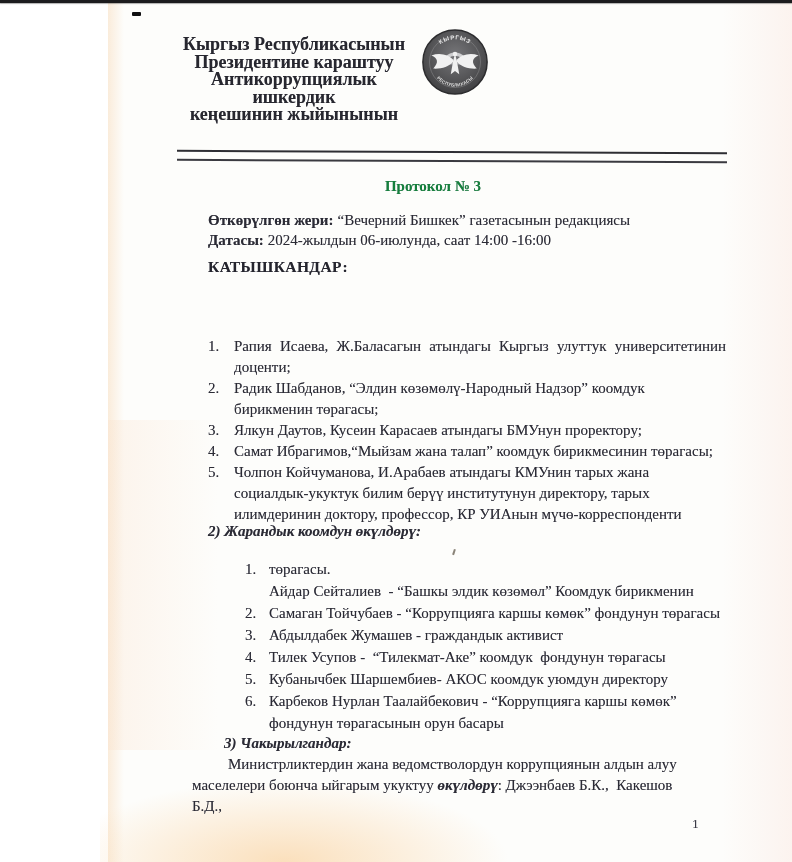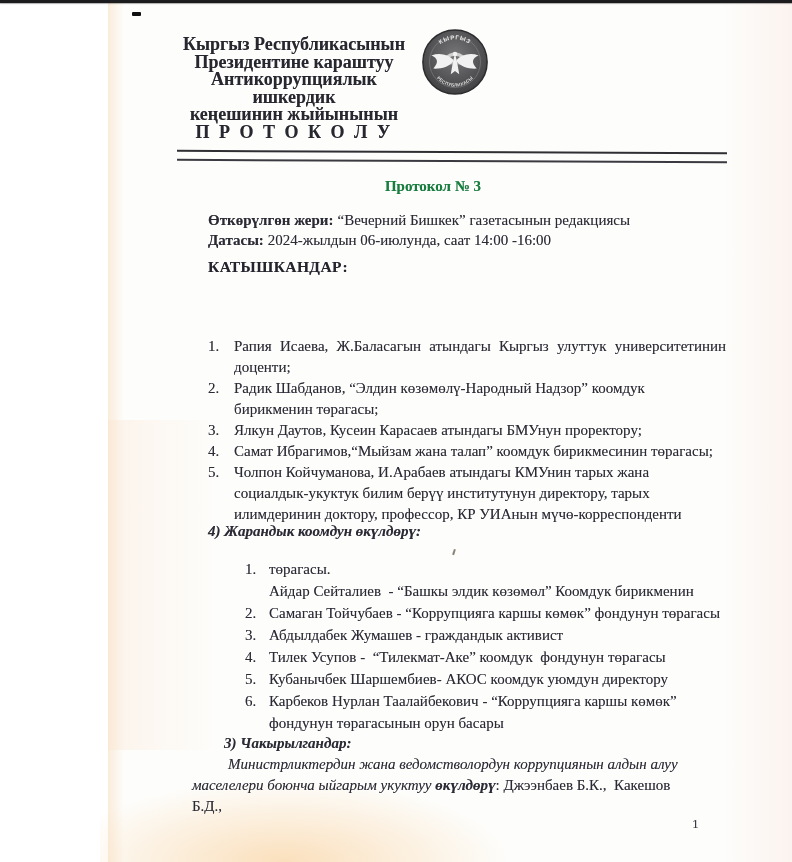--- a/index.html
+++ b/index.html
@@ -66,21 +66,21 @@
   .sec1-list .num{width:26px;}
   .sec1-list .item:first-child .line:first-child{text-align:justify;text-align-last:justify;}
   .sec2-head{position:absolute;left:208px;top:523px;
     font-weight:bold;font-style:italic;font-size:15px;}
   .sec2-list{position:absolute;left:245px;top:558px;width:482px;line-height:22px;}
   .sec2-list .num{width:24px;}
 
   .sec3{position:absolute;left:192px;top:733px;width:548px;font-size:15px;line-height:21px;}
   .sec3-head{margin-left:32px;font-weight:bold;font-style:italic;}
   .sec3-para .line:first-child{padding-left:36px;}
-  .sec3 .it{font-style:italic;text-align:center;}
+  .sec3 .it{text-align:center;}
   .sec3 .bit{font-style:italic;font-weight:bold;}
 
   .page-num{position:absolute;left:692px;top:816px;font-size:13.5px;color:#3a3a46;}
 </style>
 </head>
 <body>
 
 <div class="scan">
   <div class="paper"></div>
   <div class="tint tint-left-band"></div>
@@ -89,21 +89,20 @@
   <div class="tint tint-right"></div>
   <div class="top-strip"></div>
   <div class="stray-dash"></div>
   <div class="speck"></div>
 
   <div class="header-left txt">
     <div class="line">Кыргыз Республикасынын</div>
     <div class="line">Президентине караштуу</div>
     <div class="line">Антикоррупциялык ишкердик</div>
     <div class="line">кеңешинин жыйынынын</div>
-    <div class="line">П Р О Т О К О Л У</div>
   </div>
 
   <svg class="emblem" viewBox="-36 -36 72 72">
     <defs>
       <radialGradient id="sg" cx="50%" cy="40%" r="70%">
         <stop offset="0%" stop-color="#77777a"></stop>
         <stop offset="70%" stop-color="#4b4b4d"></stop>
         <stop offset="100%" stop-color="#353538"></stop>
       </radialGradient>
       <path id="arcTop" d="M -26,2 A 26 26 0 0 1 26,2" fill="none"></path>
@@ -170,21 +169,21 @@
       <div class="item">
         <span class="num">5.</span>
         <span class="itext">
           <div class="line">Чолпон Койчуманова, И.Арабаев атындагы КМУнин тарых жана</div>
           <div class="line">социалдык-укуктук билим берүү институтунун директору, тарых</div>
           <div class="line">илимдеринин доктору, профессор, КР УИАнын мүчө-корреспонденти</div>
         </span>
       </div>
     </div>
 
-  <div class="sec2-head txt">4) Жарандык коомдун өкүлдөрү:</div>
+  <div class="sec2-head txt">2) Жарандык коомдун өкүлдөрү:</div>
 
   <div class="sec2-list list txt">
       <div class="item">
         <span class="num">1.</span>
         <span class="itext">
           <div class="line">төрагасы.</div>
           <div class="line">Айдар Сейталиев  - “Башкы элдик көзөмөл” Коомдук бирикменин</div>
         </span>
       </div>
       <div class="item">

